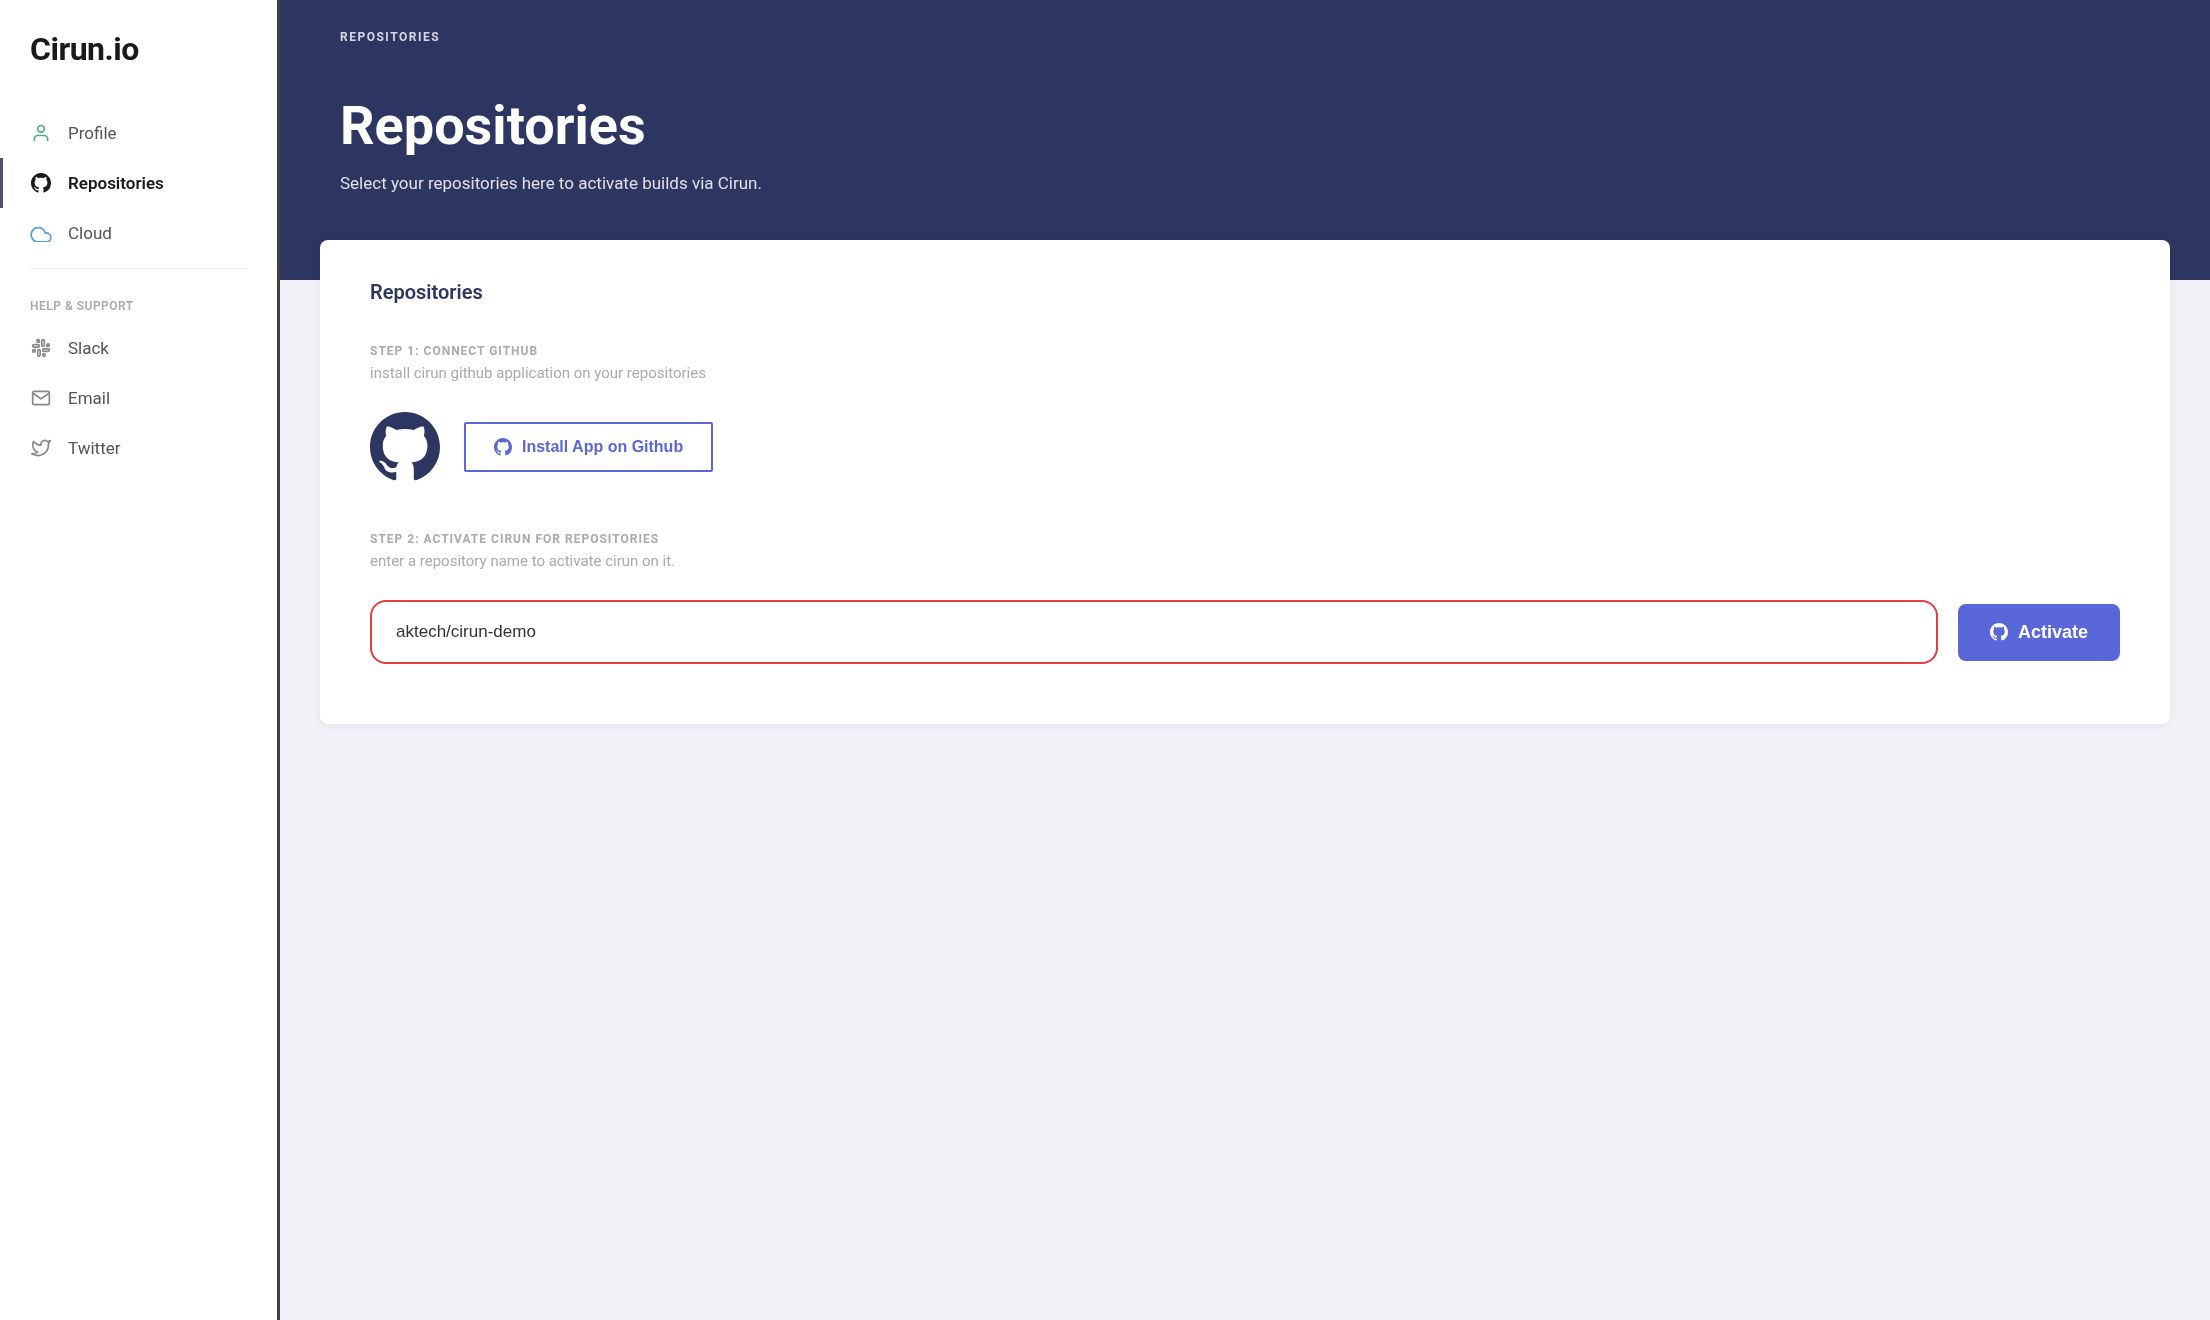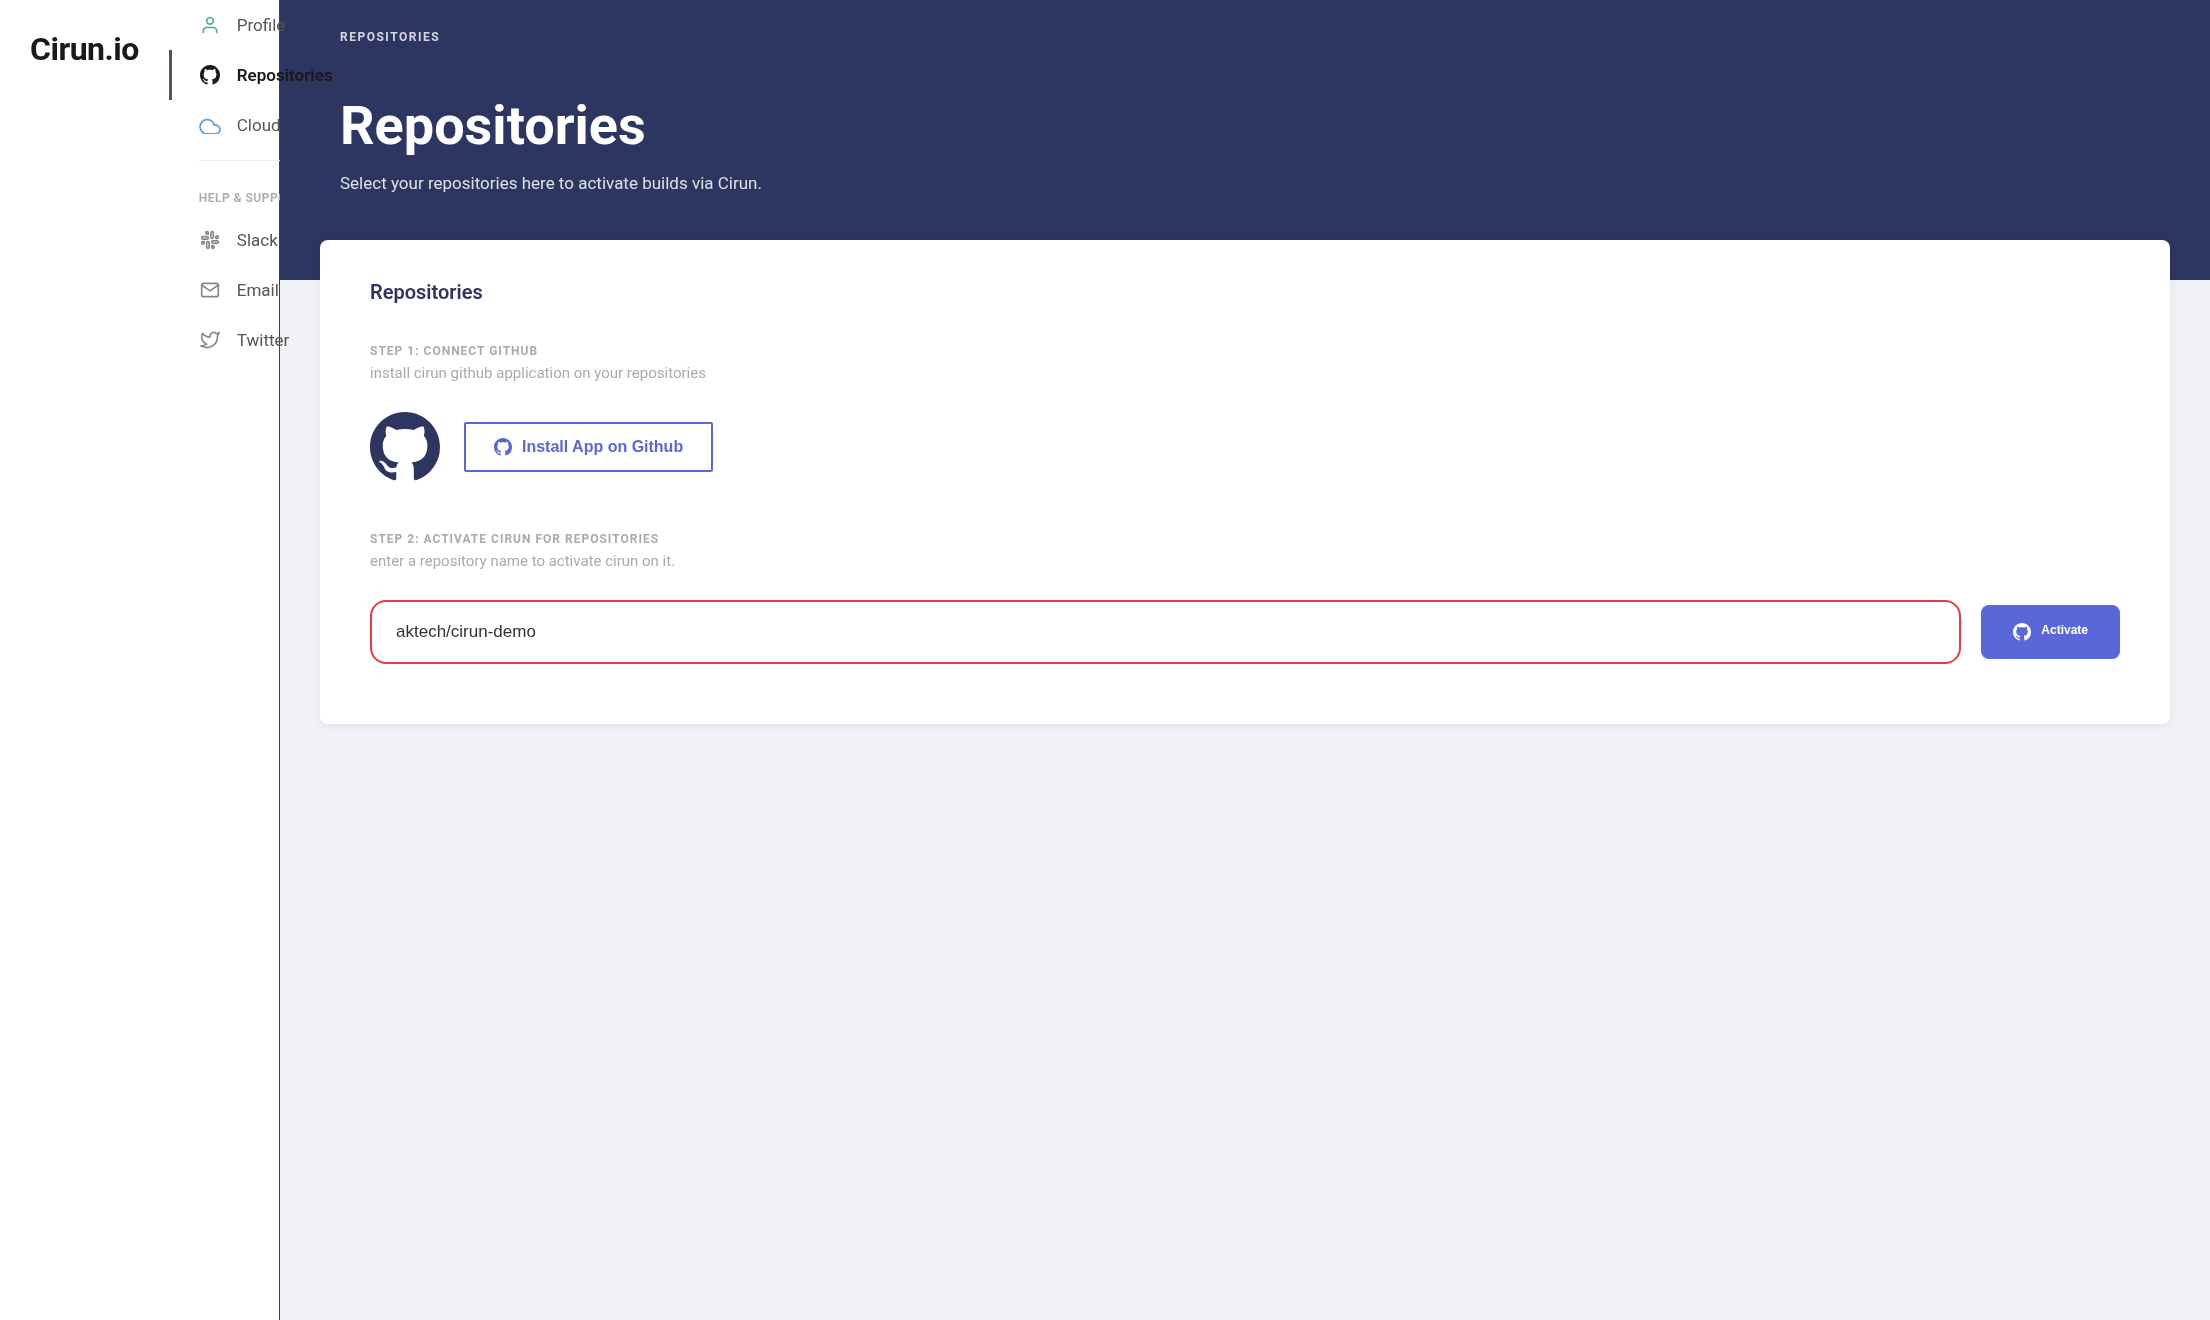--- a/index.html
+++ b/index.html
@@ -3,22 +3,23 @@
   <meta charset="utf-8">
   <style>
     * { box-sizing: border-box; margin: 0; padding: 0; }
     body { font-family: -apple-system, BlinkMacSystemFont, 'Segoe UI', Roboto, sans-serif; display: flex; height: 100vh; background: #f5f6fa; }
 
     
     .sidebar {
       width: 280px;
       min-width: 280px;
       background: #ffffff;
-      border-right: 1px solid #404040;
-      display: flex;
+      border-right: 3px solid #404040;
+      display: flex;
+      flex-direction: column;
       padding: 0;
     }
     .sidebar-logo {
       padding: 30px 30px 40px 30px;
     }
     .sidebar-logo span {
       font-size: 32px;
       font-weight: 700;
       color: #1a1a1a;
       letter-spacing: -0.5px;
@@ -185,28 +186,28 @@
       border-radius: 16px;
       padding: 20px 24px;
       font-size: 17px;
       color: #333;
       outline: none;
     }
 
     
     .activate-btn {
       display: flex;
-      align-items: flex-start;
+      align-items: center;
       gap: 10px;
       background: #5a67d8;
       color: white;
       border: none;
       padding: 18px 32px;
       border-radius: 8px;
-      font-size: 12px;
+      font-size: 18px;
       font-weight: 600;
       cursor: pointer;
       white-space: nowrap;
     }
 
     
     svg { display: block; }
   </style>
 </head>
 <body>

